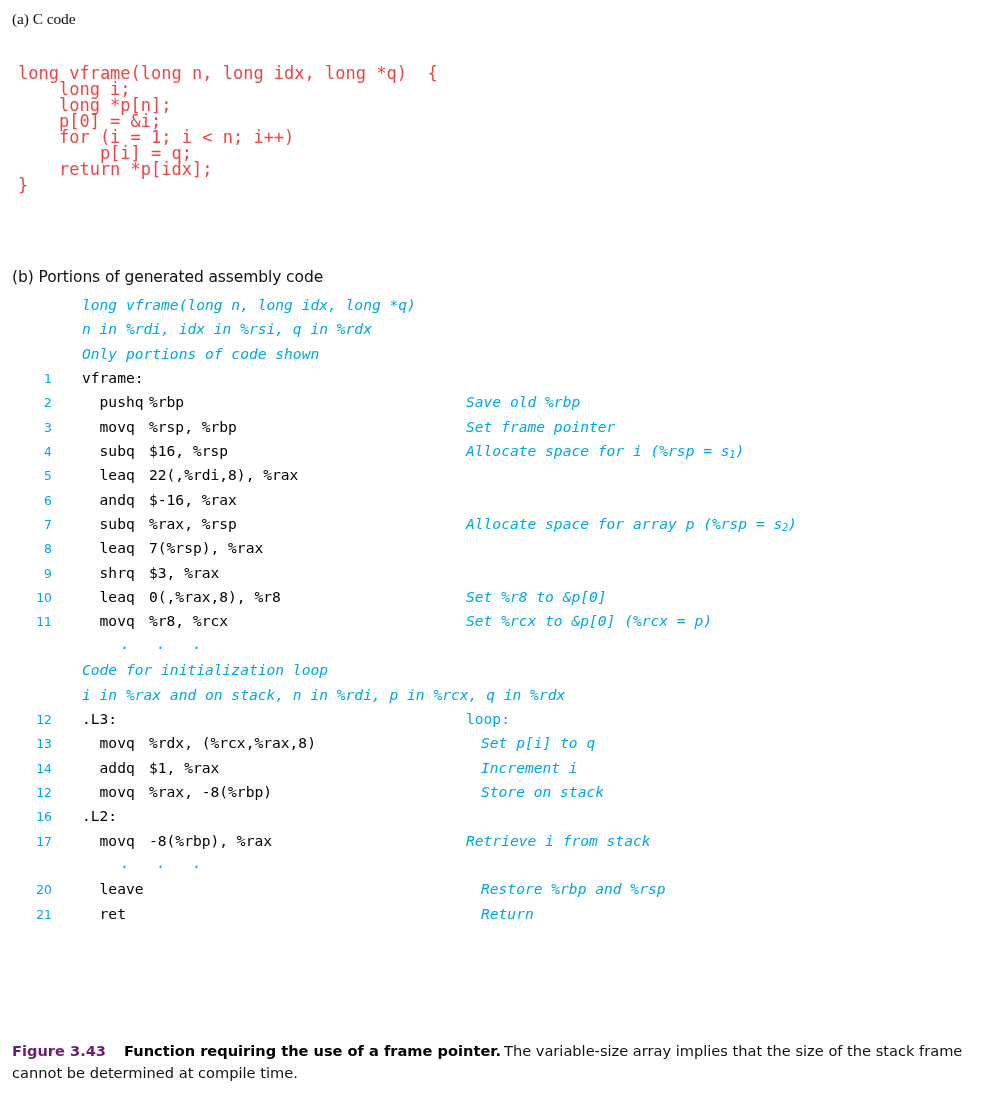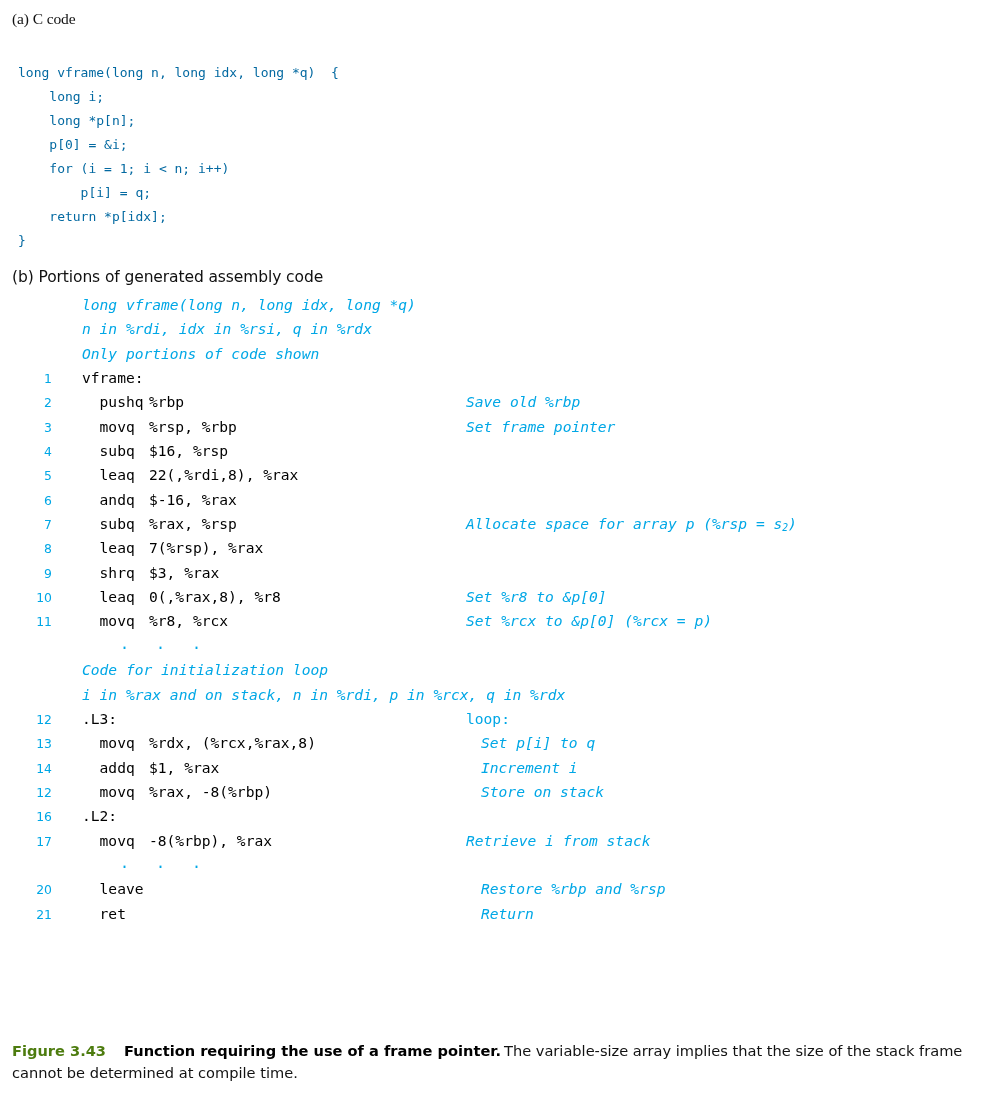--- a/index.html
+++ b/index.html
@@ -29,23 +29,23 @@
   }
   #label-a { top: 10px; font-family: Liberation Serif, serif; }
   #label-b { top: 268px; }
 
   
   #c-code {
     position: absolute;
     left: 18px;
     top: 48px;
     font-family: "DejaVu Sans Mono", monospace;
-    font-size: 13px;
-    line-height: 24px;
-    color: #0369a1;
+    font-size: 17px;
+    line-height: 16px;
+    color: #ef4444;
     white-space: pre;
   }
 
   
   #asm-block {
     position: absolute;
     left: 16px;
     top: 296px;
     width: 995px;
     font-family: "DejaVu Sans Mono", monospace;
@@ -121,21 +121,21 @@
     position: absolute;
     left: 12px;
     top: 1040px;
     width: 960px;
     font-family: "DejaVu Sans", sans-serif;
     font-size: 14.6px;
     line-height: 22px;
     color: #121212;
   }
   #caption .fignum {
-    color: #4d7c0f;
+    color: #701a75;
     font-weight: bold;
     margin-right: 7px;
   }
   #caption .figtitle {
     font-weight: bold;
     color: #000000;
     margin-right: 3px;
     margin-left: 11px;
   }
   #caption .figtext { font-weight: 400; }
@@ -156,21 +156,21 @@
 
 <div class="section-label" id="label-b">(b) Portions of generated assembly code</div>
 
 <div id="asm-block">
     <div class="asm-row"><span class="anno">long vframe(long n, long idx, long *q)</span></div>
     <div class="asm-row"><span class="anno">n in %rdi, idx in %rsi, q in %rdx</span></div>
     <div class="asm-row"><span class="anno">Only portions of code shown</span></div>
     <div class="asm-row"><span class="lineno">1</span><span class="mnem">vframe:</span></div>
     <div class="asm-row"><span class="lineno">2</span><span class="mnem">  pushq</span><span class="oper">%rbp</span><span class="cmt">Save old %rbp</span></div>
     <div class="asm-row"><span class="lineno">3</span><span class="mnem">  movq</span><span class="oper">%rsp, %rbp</span><span class="cmt">Set frame pointer</span></div>
-    <div class="asm-row"><span class="lineno">4</span><span class="mnem">  subq</span><span class="oper">$16, %rsp</span></div>
+    <div class="asm-row"><span class="lineno">4</span><span class="mnem">  subq</span><span class="oper">$16, %rsp</span><span class="cmt">Allocate space for i (%rsp = s<sub>1</sub>)</span></div>
     <div class="asm-row"><span class="lineno">5</span><span class="mnem">  leaq</span><span class="oper">22(,%rdi,8), %rax</span></div>
     <div class="asm-row"><span class="lineno">6</span><span class="mnem">  andq</span><span class="oper">$-16, %rax</span></div>
     <div class="asm-row"><span class="lineno">7</span><span class="mnem">  subq</span><span class="oper">%rax, %rsp</span><span class="cmt">Allocate space for array p (%rsp = s<sub>2</sub>)</span></div>
     <div class="asm-row"><span class="lineno">8</span><span class="mnem">  leaq</span><span class="oper">7(%rsp), %rax</span></div>
     <div class="asm-row"><span class="lineno">9</span><span class="mnem">  shrq</span><span class="oper">$3, %rax</span></div>
     <div class="asm-row"><span class="lineno">10</span><span class="mnem">  leaq</span><span class="oper">0(,%rax,8), %r8</span><span class="cmt">Set %r8 to &amp;p[0]</span></div>
     <div class="asm-row"><span class="lineno">11</span><span class="mnem">  movq</span><span class="oper">%r8, %rcx</span><span class="cmt">Set %rcx to &amp;p[0] (%rcx = p)</span></div>
     <div class="asm-row"><span class="ellipsis">. . .</span></div>
     <div class="asm-row"><span class="anno">Code for initialization loop</span></div>
     <div class="asm-row"><span class="anno">i in %rax and on stack, n in %rdi, p in %rcx, q in %rdx</span></div>

